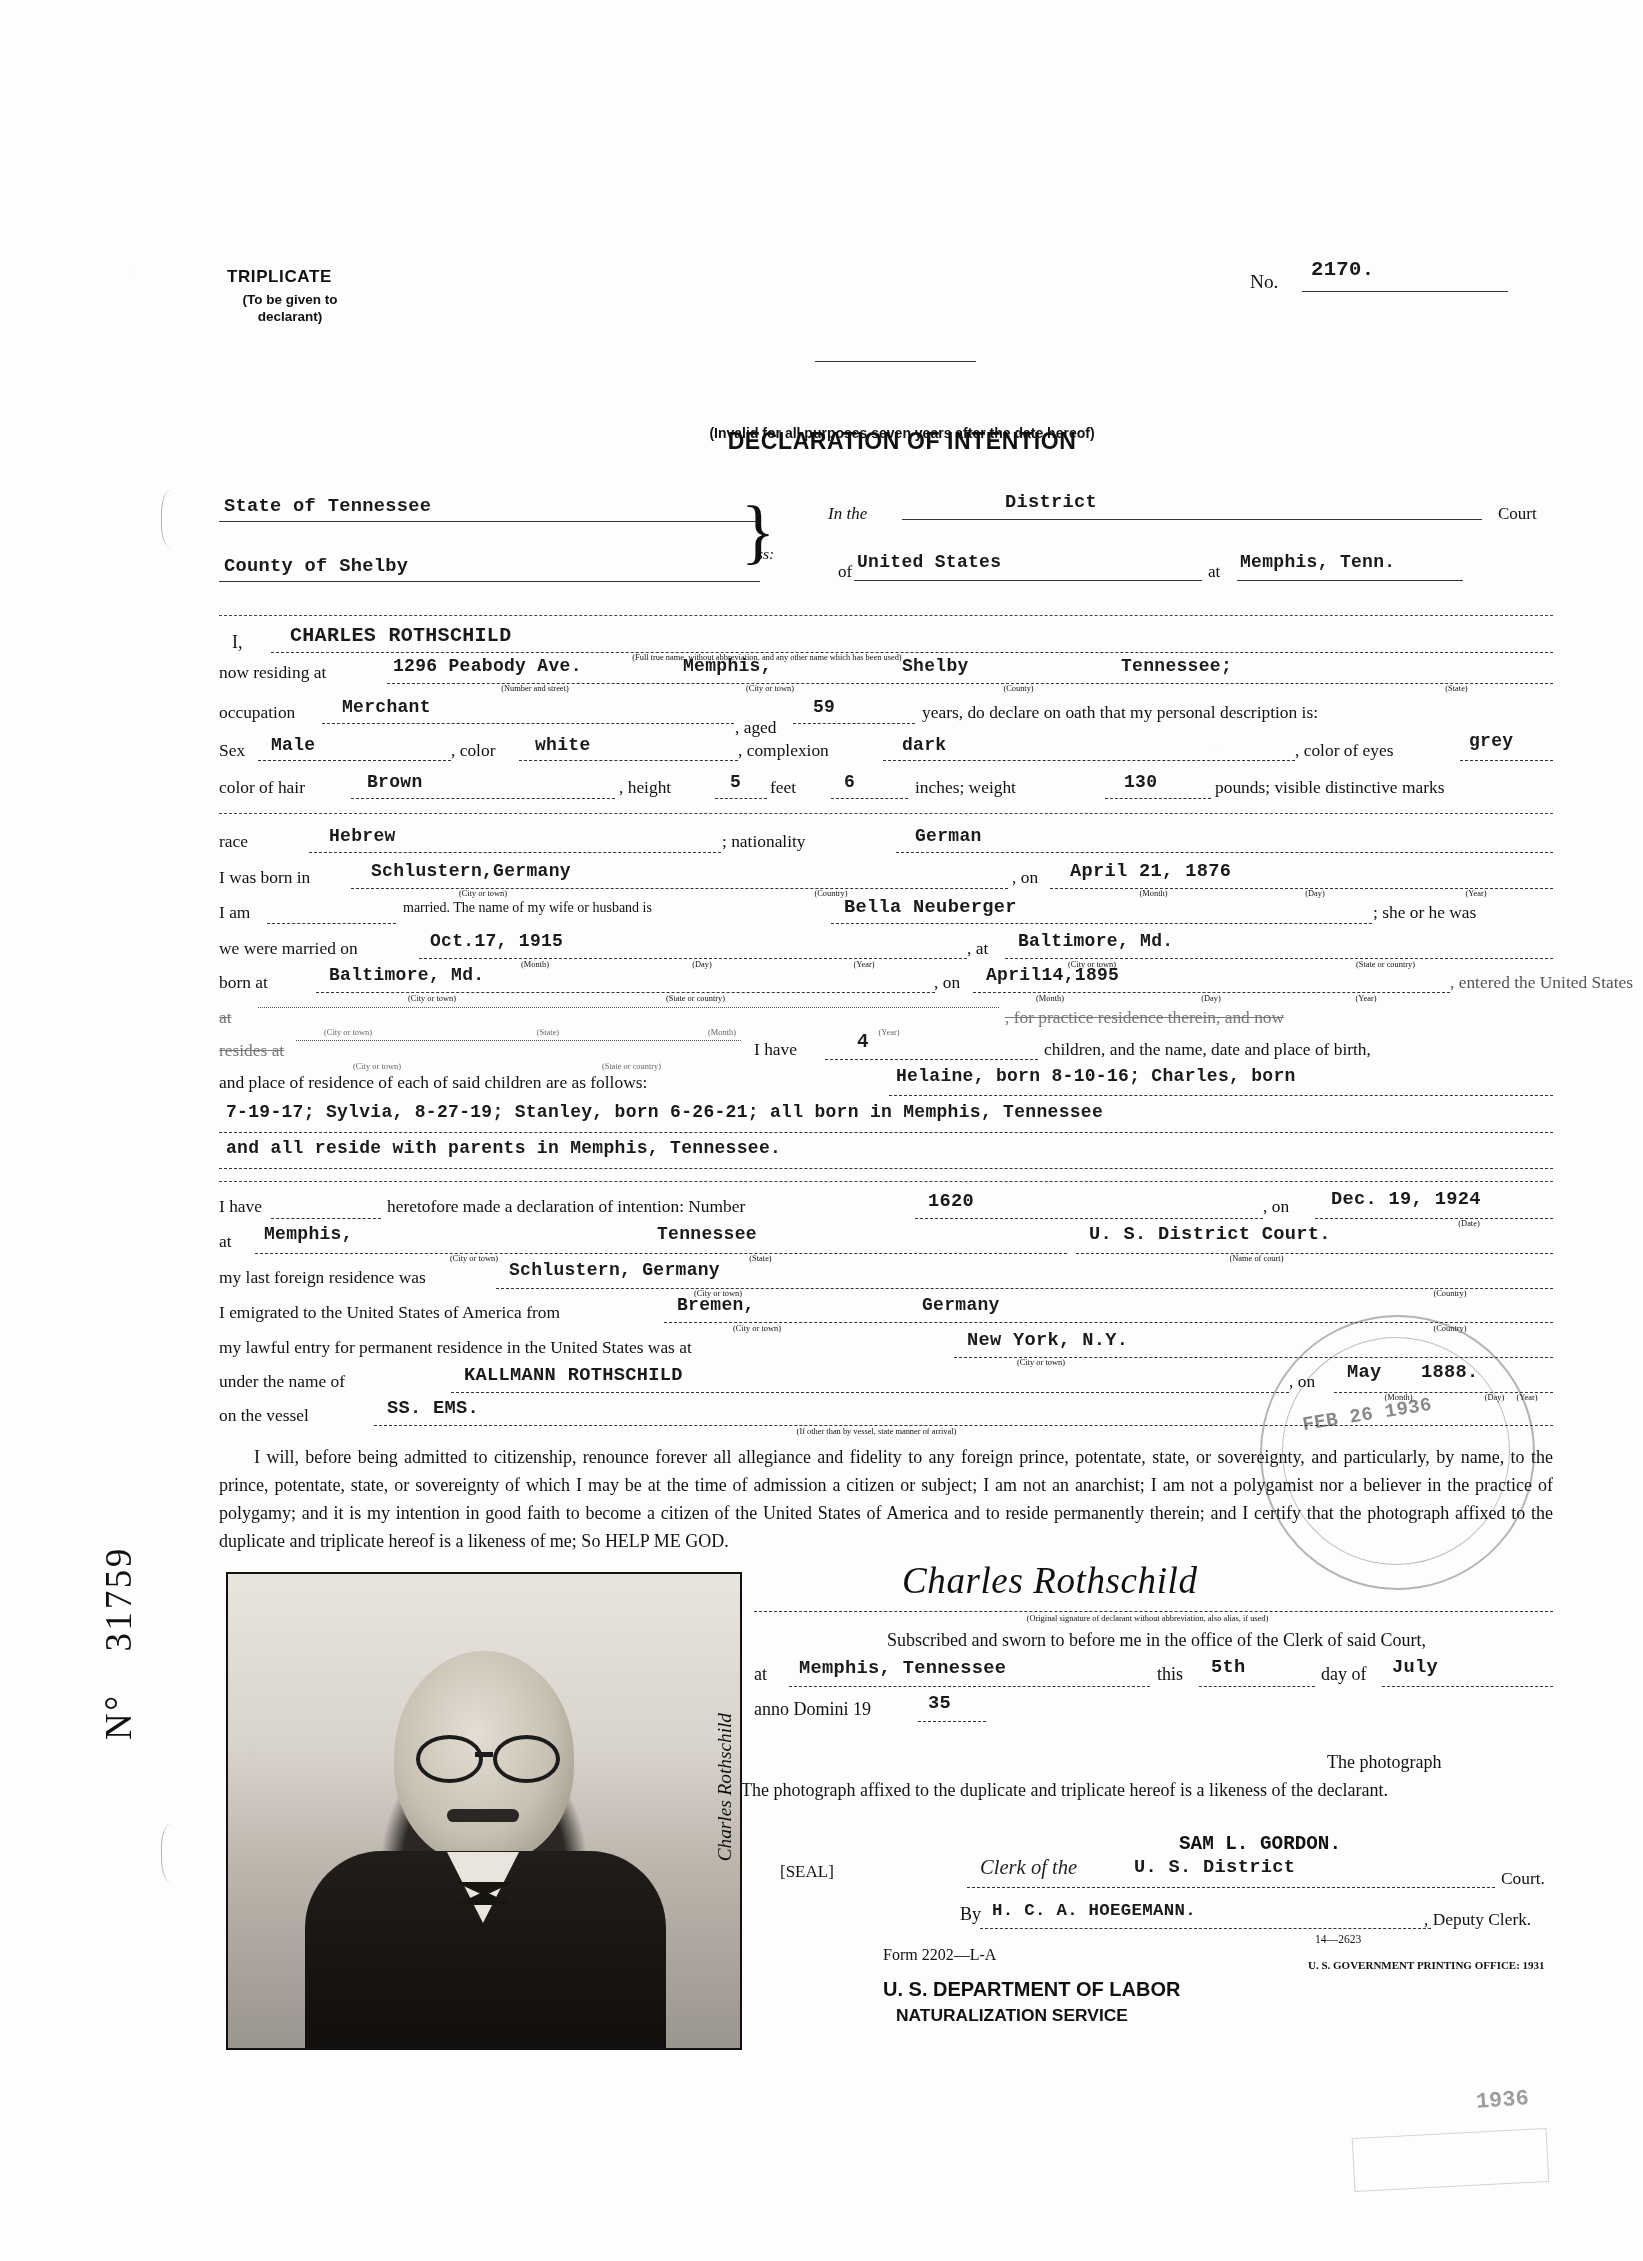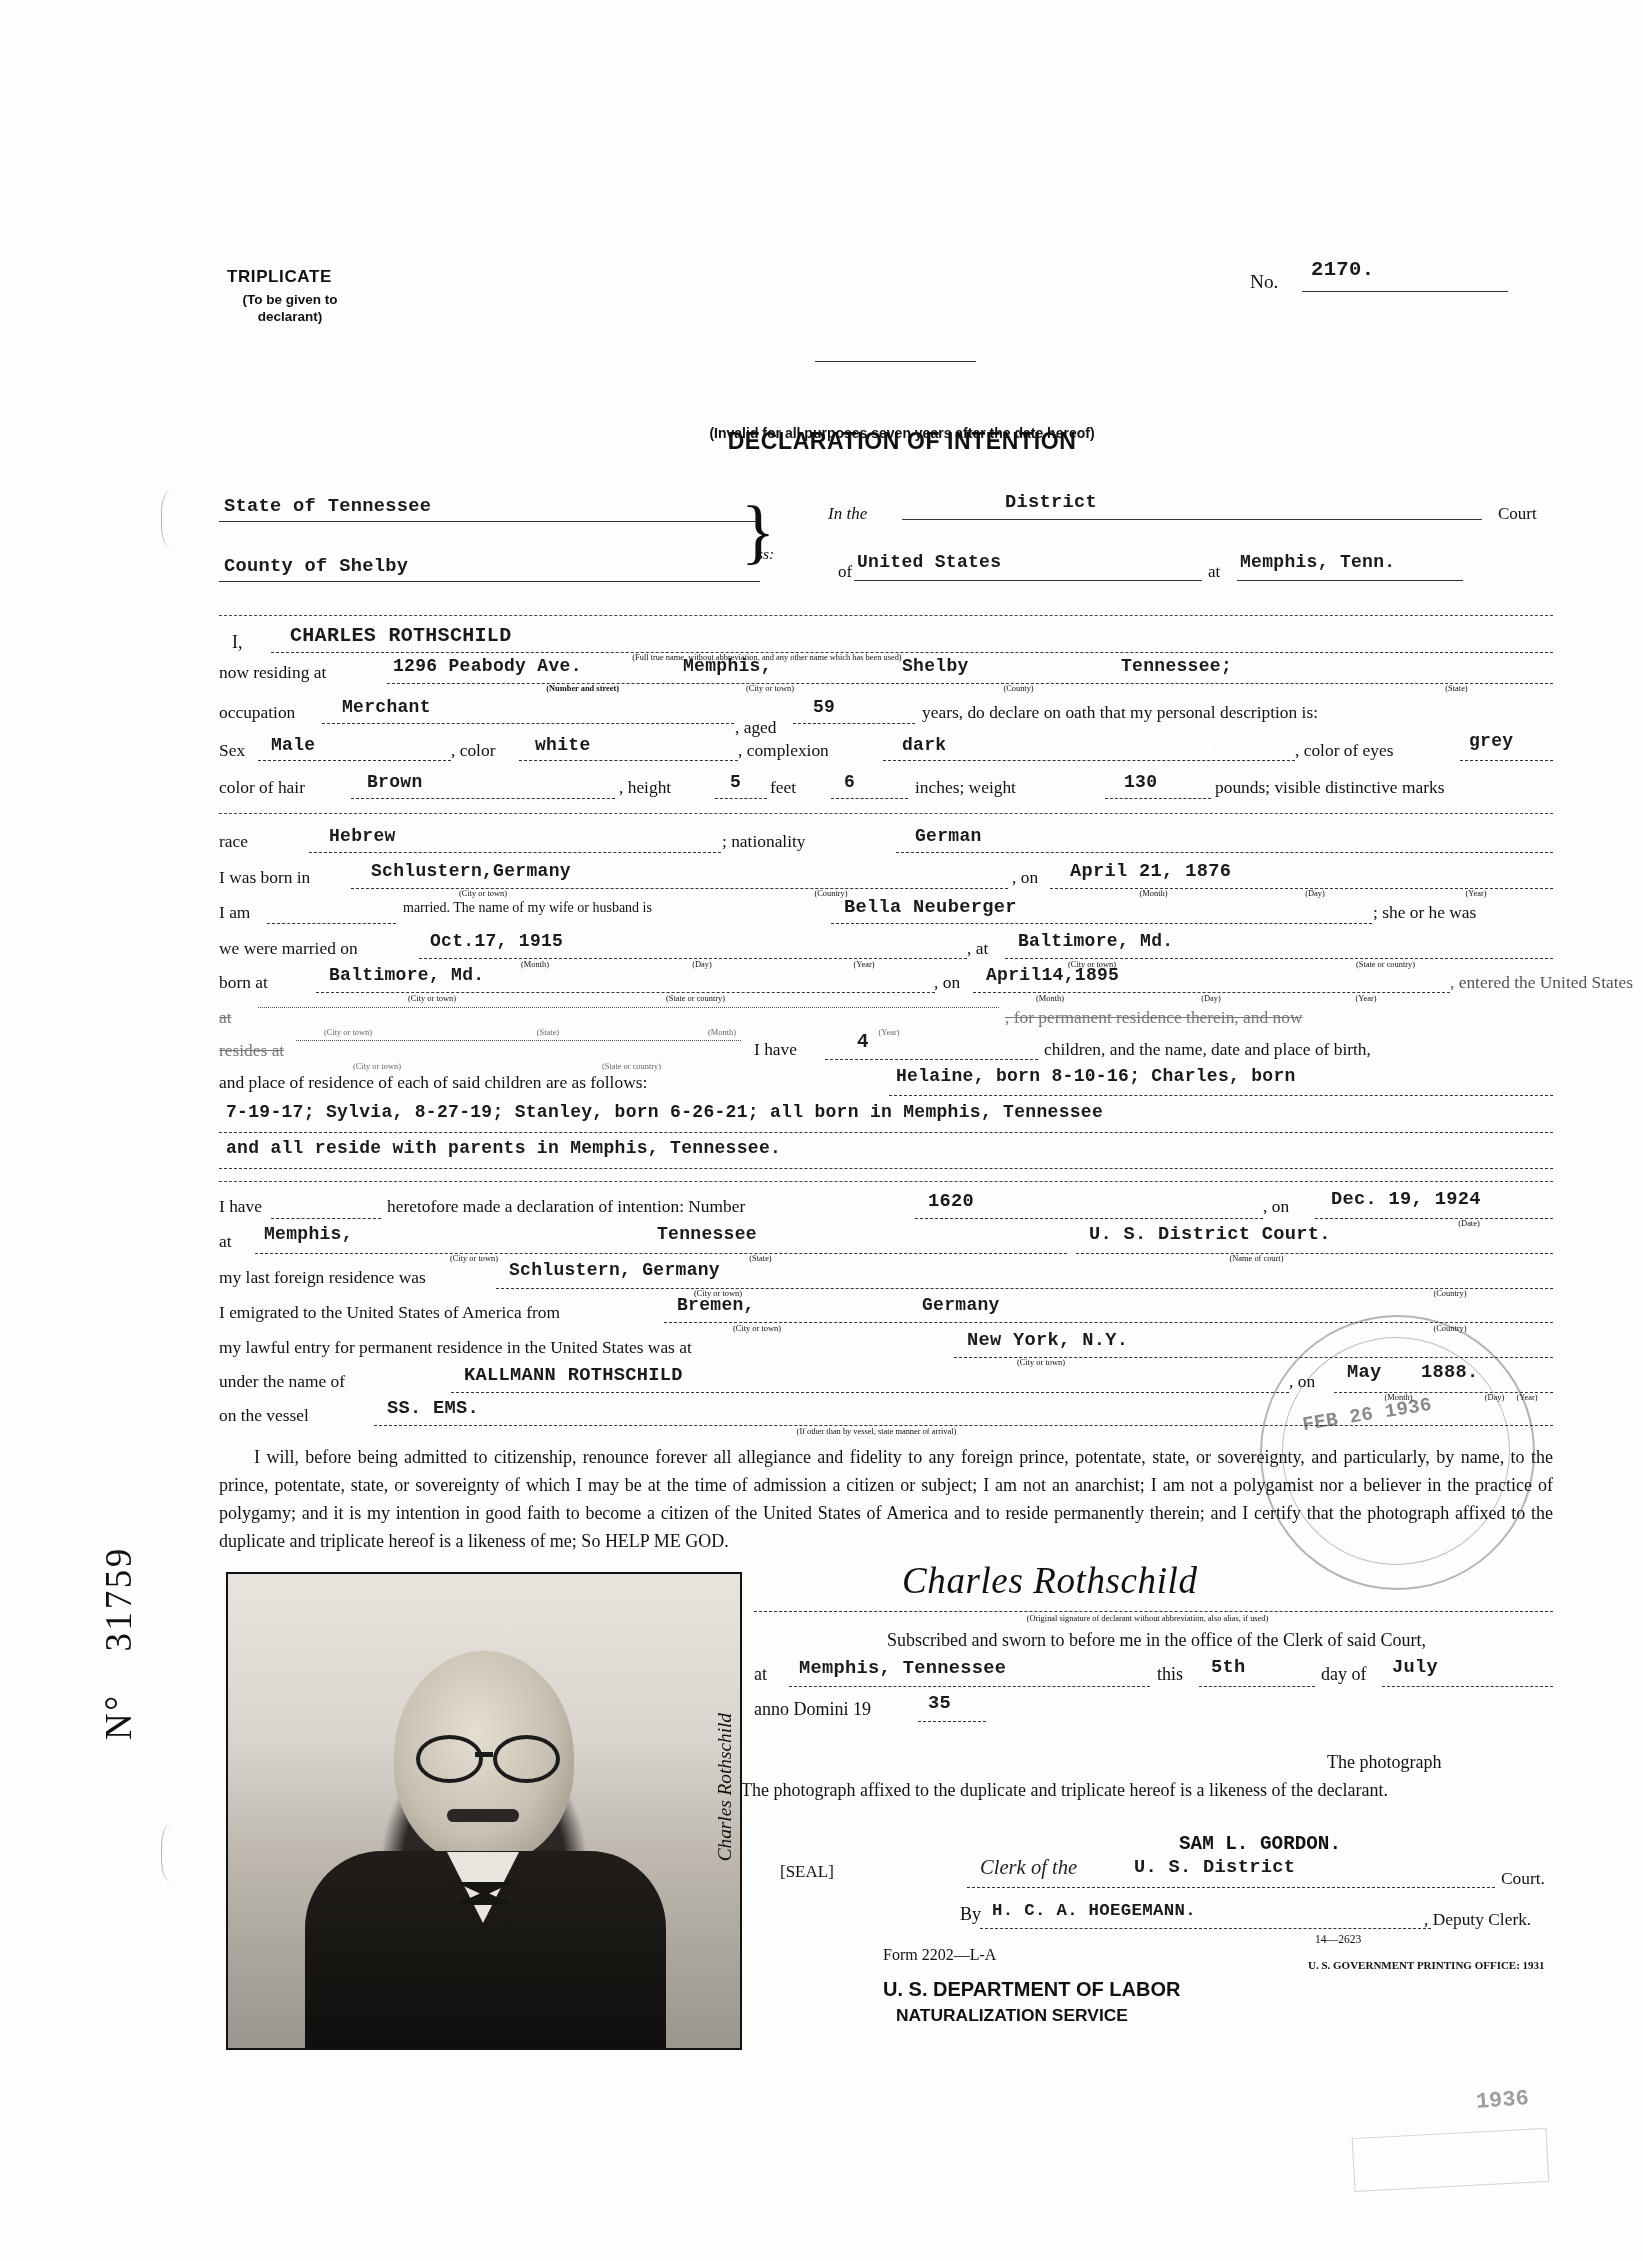--- a/index.html
+++ b/index.html
@@ -84,21 +84,21 @@
   <div class="abs tw" style="left:290px;top:624px;font-size:20px;">CHARLES ROTHSCHILD</div>
   <div class="abs" style="left:271px;top:652px;width:1282px;border-bottom:0.6px dashed #333;"></div>
   <div class="abs tiny" style="left:477px;top:653px;width:580px;text-align:center;">(Full true name, without abbreviation, and any other name which has been used)</div>
 
   <div class="abs" style="left:219px;top:662px;font-size:17.4px;">now residing at</div>
   <div class="abs tw" style="left:393px;top:656px;font-size:18px;">1296 Peabody Ave.</div>
   <div class="abs tw" style="left:683px;top:656px;font-size:18px;">Memphis,</div>
   <div class="abs tw" style="left:902px;top:656px;font-size:18px;">Shelby</div>
   <div class="abs tw" style="left:1121px;top:656px;font-size:18px;">Tennessee;</div>
   <div class="abs" style="left:387px;top:683px;width:1166px;border-bottom:0.6px dashed #333;"></div>
-  <div class="abs tiny" style="left:451px;top:684px;width:168px;text-align:right;font-weight:bold;">(Number and street)</div>
+  <div class="abs tiny" style="left:451px;top:684px;width:168px;text-align:center;">(Number and street)</div>
   <div class="abs tiny" style="left:696px;top:684px;width:148px;text-align:center;">(City or town)</div>
   <div class="abs tiny" style="left:954px;top:684px;width:129px;text-align:center;">(County)</div>
   <div class="abs tiny" style="left:1392px;top:684px;width:129px;text-align:center;">(State)</div>
 
   <div class="abs" style="left:219px;top:702px;font-size:17.4px;">occupation</div>
   <div class="abs tw" style="left:342px;top:697px;font-size:18px;">Merchant</div>
   <div class="abs" style="left:322px;top:723px;width:412px;border-bottom:0.6px dashed #333;"></div>
   <div class="abs" style="left:735px;top:717px;font-size:17.4px;">, aged</div>
   <div class="abs tw" style="left:813px;top:697px;font-size:18px;">59</div>
   <div class="abs" style="left:793px;top:723px;width:122px;border-bottom:0.6px dashed #333;"></div>
@@ -179,21 +179,21 @@
   <div class="abs" style="left:934px;top:972px;font-size:17.4px;">, on</div>
   <div class="abs tw" style="left:986px;top:965px;font-size:18px;">April14,1895</div>
   <div class="abs" style="left:973px;top:992px;width:477px;border-bottom:0.6px dashed #333;"></div>
   <div class="abs tiny" style="left:992px;top:994px;width:116px;text-align:center;">(Month)</div>
   <div class="abs tiny" style="left:1153px;top:994px;width:116px;text-align:center;">(Day)</div>
   <div class="abs tiny" style="left:1308px;top:994px;width:116px;text-align:center;">(Year)</div>
   <div class="abs" style="left:1450px;top:972px;font-size:17.4px;color:#555;">, entered the United States</div>
 
   <div class="abs" style="left:219px;top:1007px;font-size:17.4px;color:#777;text-decoration:line-through;">at</div>
   <div class="abs" style="left:258px;top:1007px;width:741px;border-bottom:1.9px dotted #555;"></div>
-  <div class="abs" style="left:1005px;top:1007px;font-size:17.4px;color:#777;text-decoration:line-through;">, for permanent residence therein, and now</div>
+  <div class="abs" style="left:1005px;top:1007px;font-size:17.4px;color:#777;text-decoration:line-through;">, for practice residence therein, and now</div>
   <div class="abs tiny" style="left:277px;top:1028px;width:142px;text-align:center;color:#666;">(City or town)</div>
   <div class="abs tiny" style="left:490px;top:1028px;width:116px;text-align:center;color:#666;">(State)</div>
   <div class="abs tiny" style="left:664px;top:1028px;width:116px;text-align:center;color:#666;">(Month)</div>
   <div class="abs tiny" style="left:831px;top:1028px;width:116px;text-align:center;color:#666;">(Year)</div>
 
   <div class="abs" style="left:219px;top:1040px;font-size:17.4px;color:#777;text-decoration:line-through;">resides at</div>
   <div class="abs" style="left:296px;top:1040px;width:445px;border-bottom:1.9px dotted #555;"></div>
   <div class="abs" style="left:754px;top:1039px;font-size:17.4px;">I have</div>
   <div class="abs tw" style="left:857px;top:1031px;font-size:19.3px;">4</div>
   <div class="abs" style="left:825px;top:1059px;width:213px;border-bottom:0.6px dashed #333;"></div>

